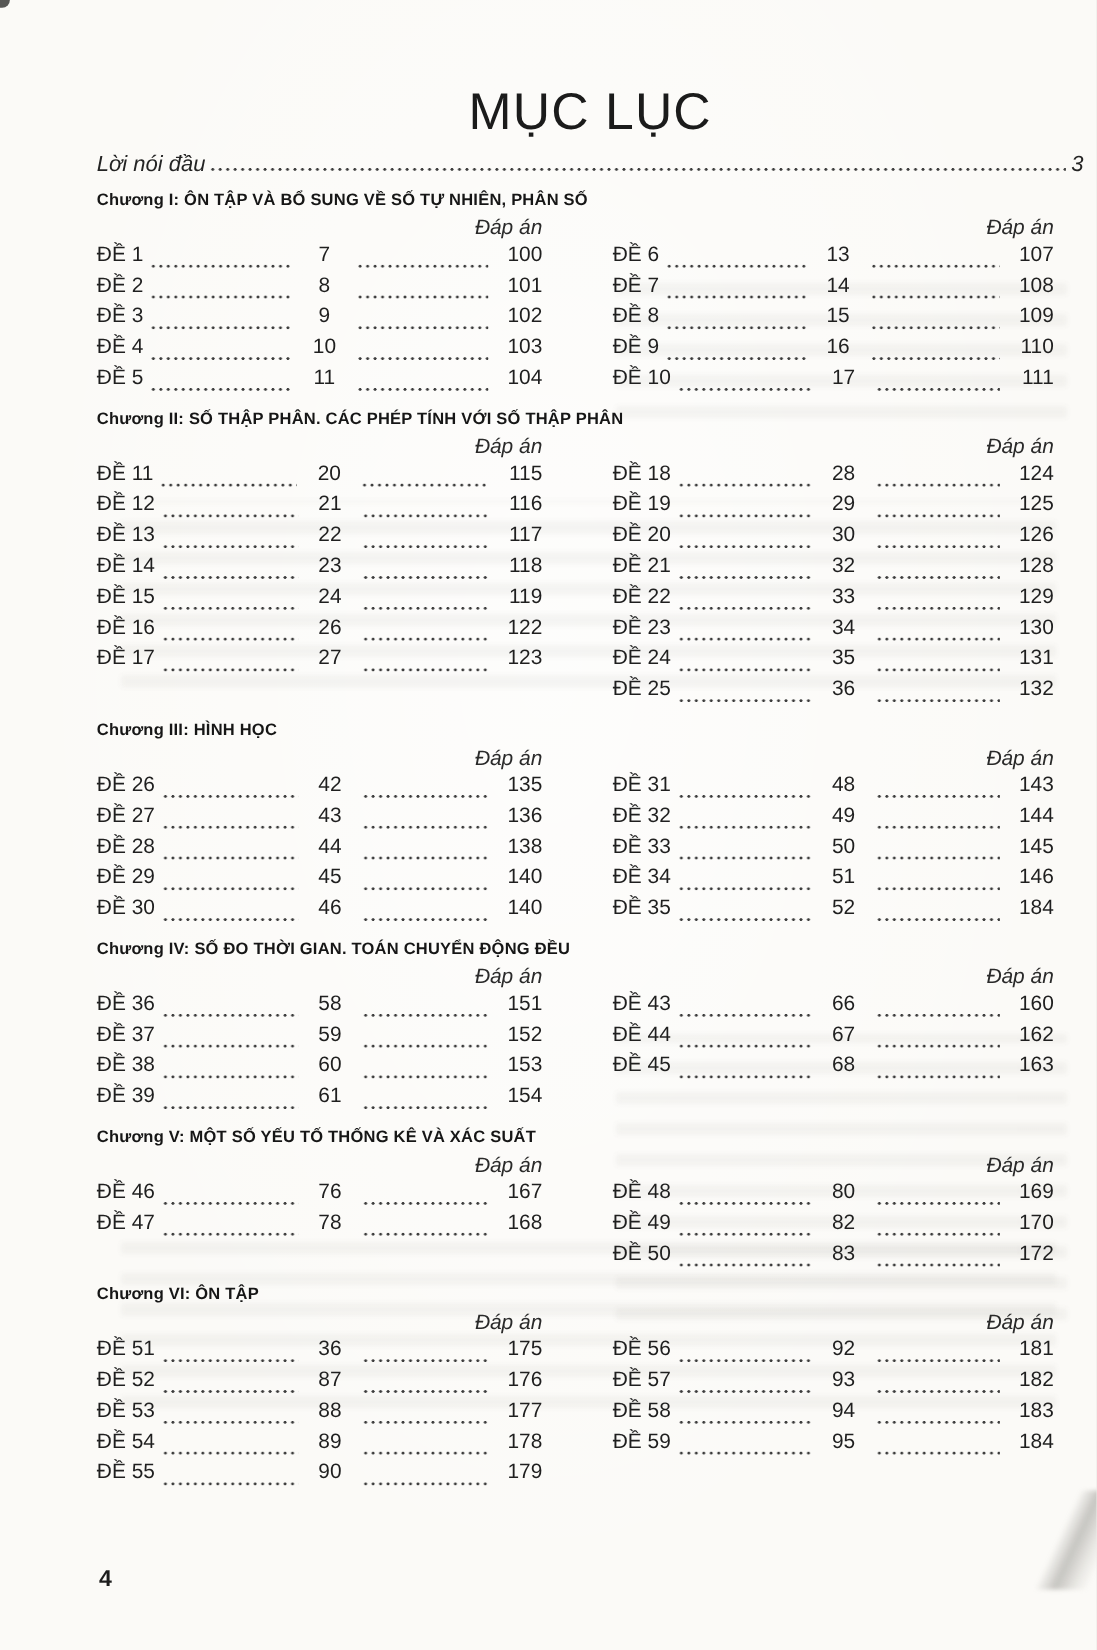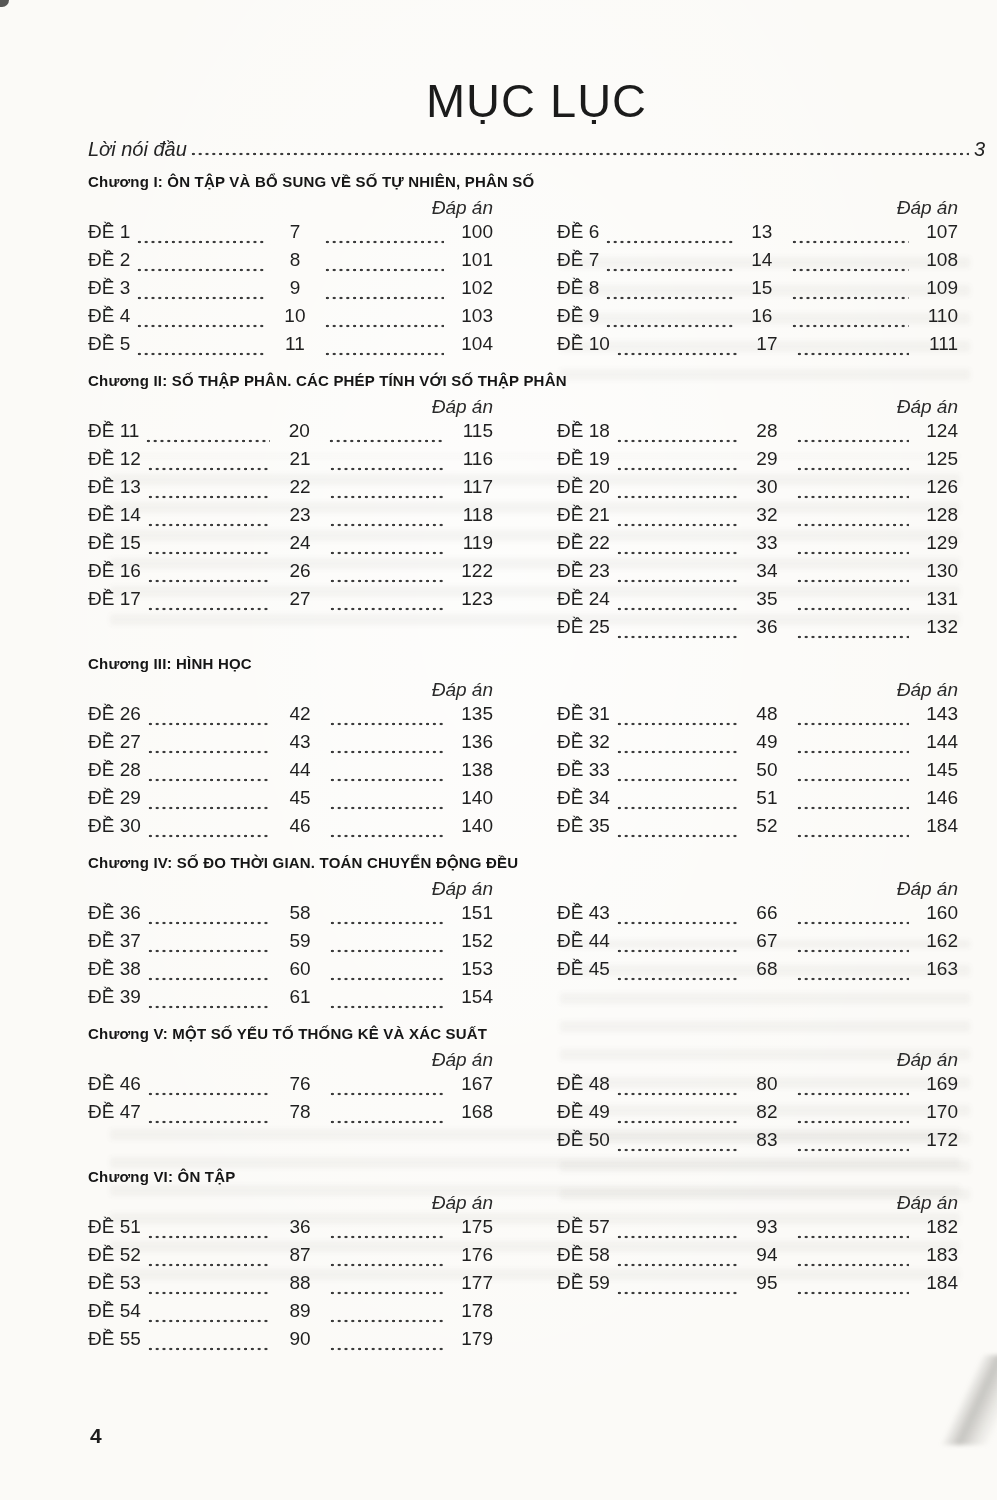--- a/index.html
+++ b/index.html
@@ -632,20 +632,27 @@
     <span class="leader first"></span>
     <span class="num">90</span>
     <span class="leader second"></span>
     <span class="num end">179</span>
   </div>
 </div>
       </div>
       <div class="col right">
         <div class="dap-an">Đáp án</div>
         <div class="entries">
+  <div class="row">
+    <span class="de">ĐỀ 56</span>
+    <span class="leader first"></span>
+    <span class="num">92</span>
+    <span class="leader second"></span>
+    <span class="num end">181</span>
+  </div>
 
   <div class="row">
     <span class="de">ĐỀ 57</span>
     <span class="leader first"></span>
     <span class="num">93</span>
     <span class="leader second"></span>
     <span class="num end">182</span>
   </div>
 
   <div class="row">

